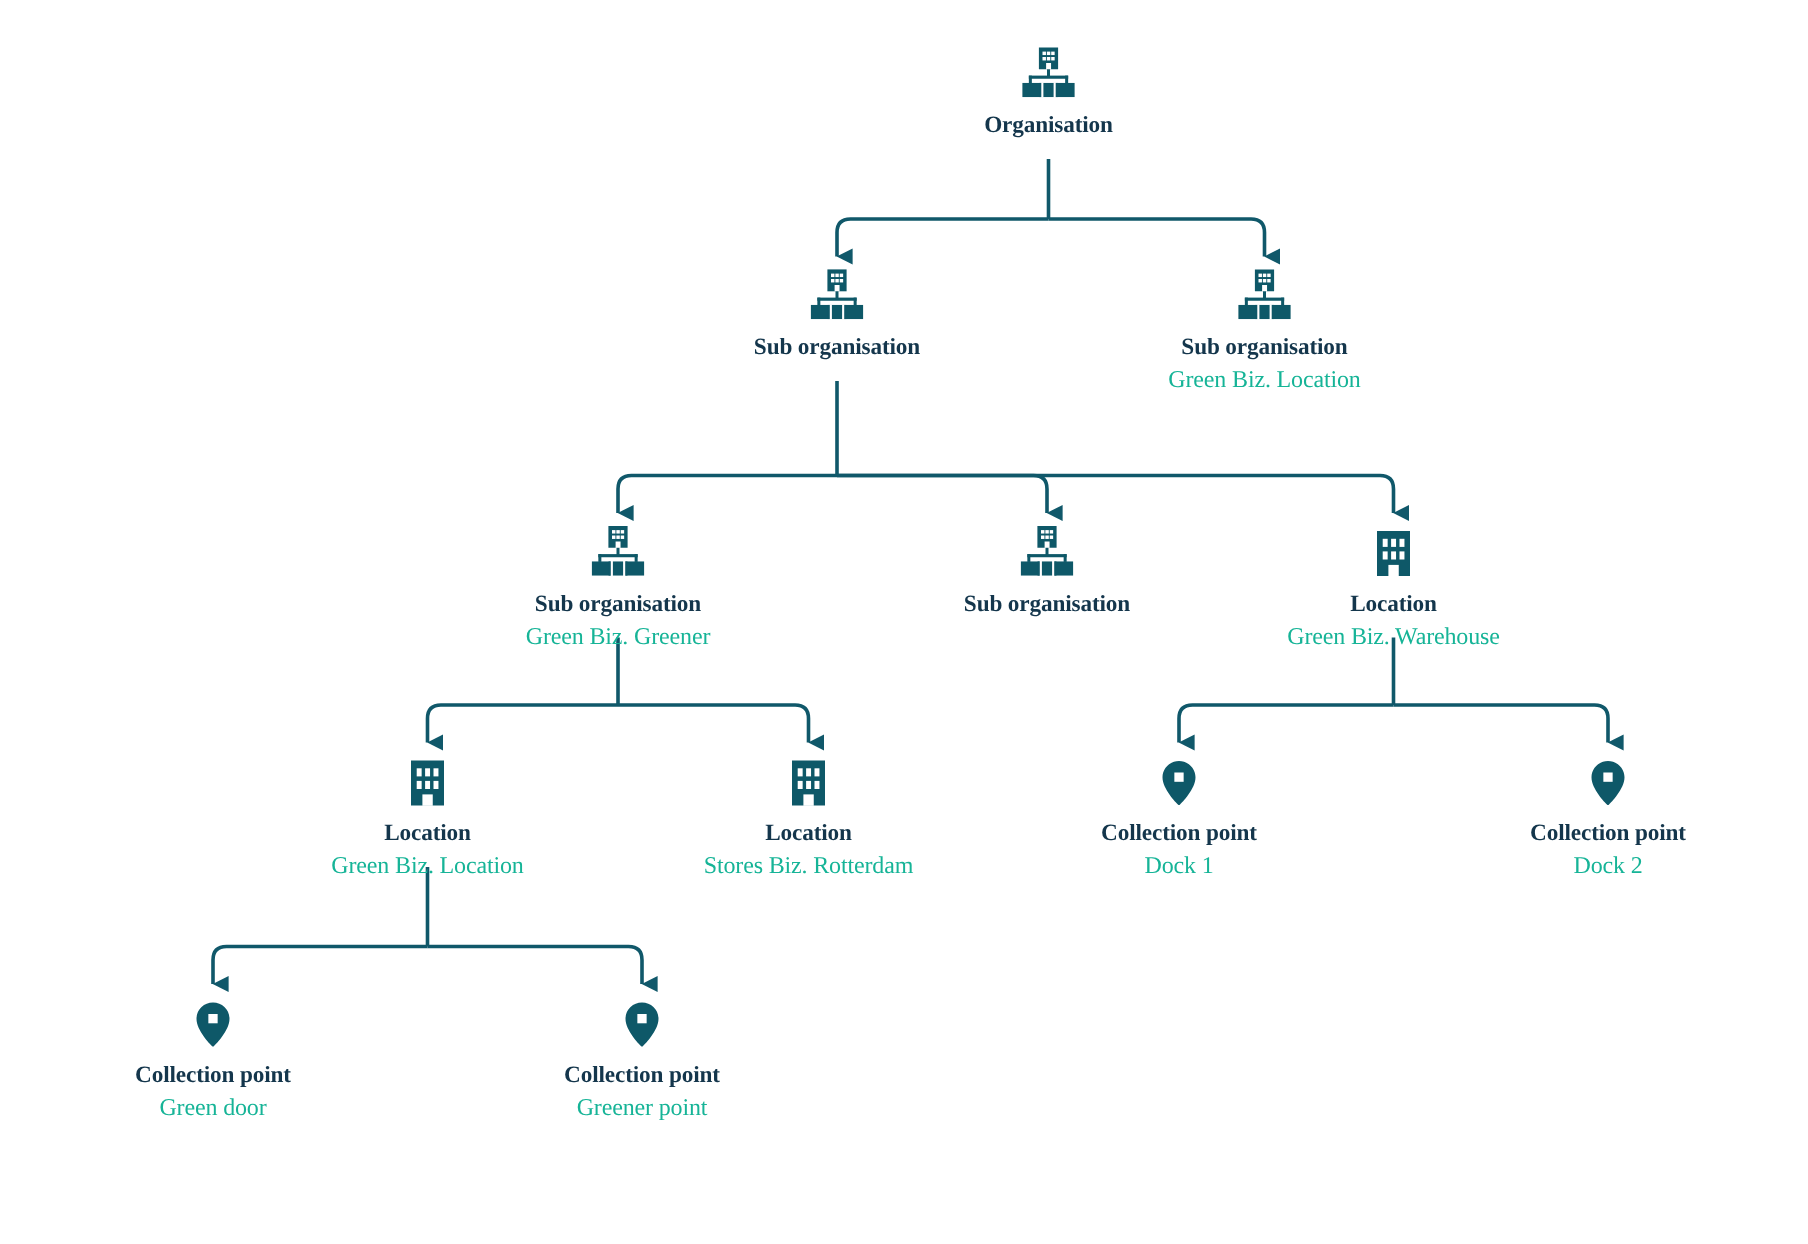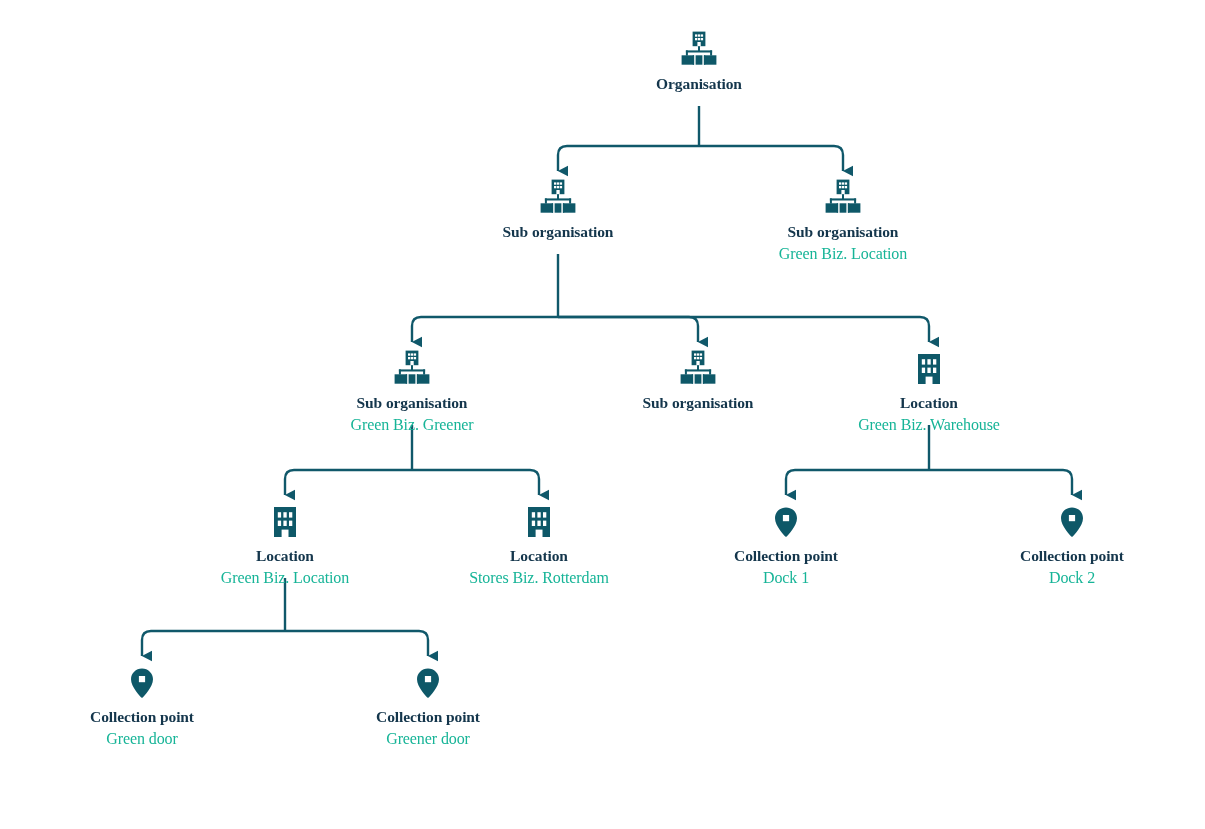--- a/index.html
+++ b/index.html
@@ -335,17 +335,17 @@
       <span class="node-value">Green door</span>
     </div>
       <div class="node" style="left: 428px; top: 663px;">
       <span class="node-icon">
           <svg width="40" height="40" viewBox="0 0 40 40">
             <path d="M20 5.4c-6.1 0-11 4.8-11 10.8 0 7.7 9.1 17.0 10.3 18.2a1 1 0 0 0 1.4 0C21.9 33.2 31 23.9 31 16.2c0-6-4.9-10.8-11-10.8z" fill="#0e5868"></path>
             <rect x="16.9" y="13.0" width="6.2" height="6.2" fill="#ffffff"></rect>
           </svg>
         </span>
       <span class="node-type">Collection point</span>
-      <span class="node-value">Greener door</span>
+      <span class="node-value">Greener point</span>
     </div>
     </div>
 
 </div>
 
 </body></html>

